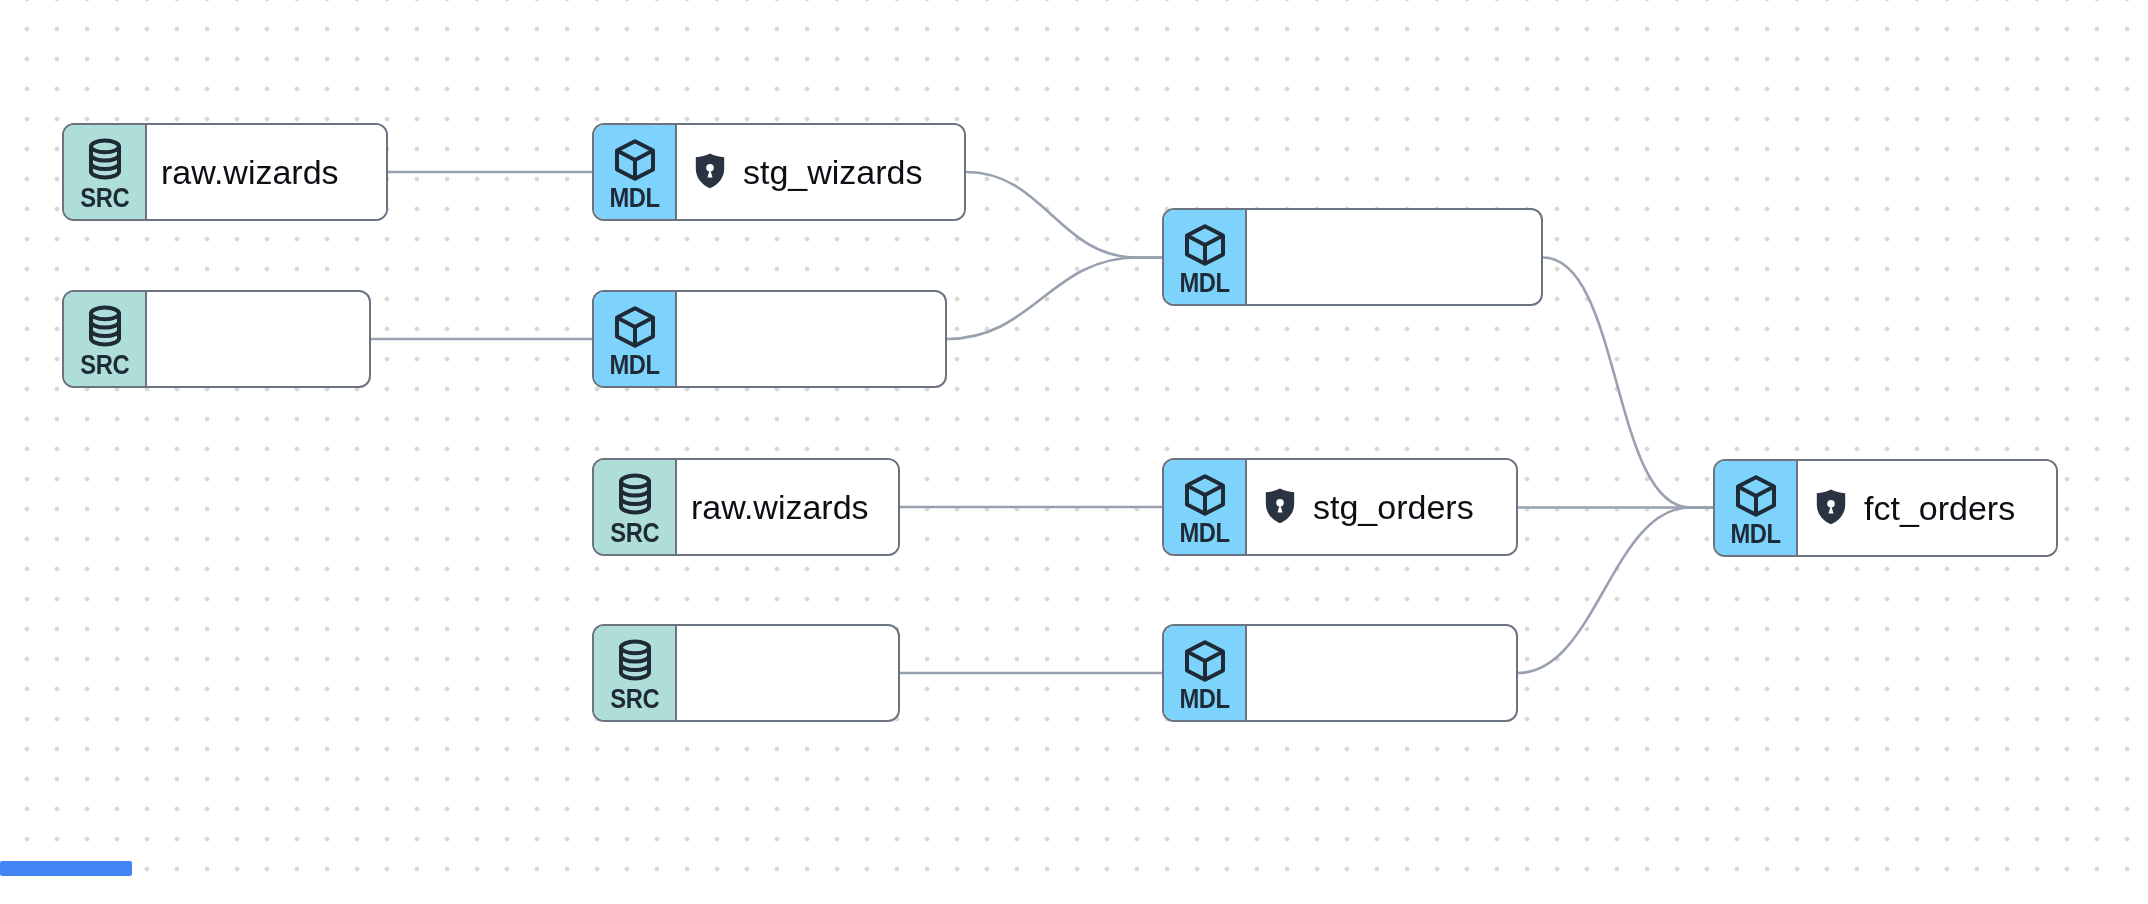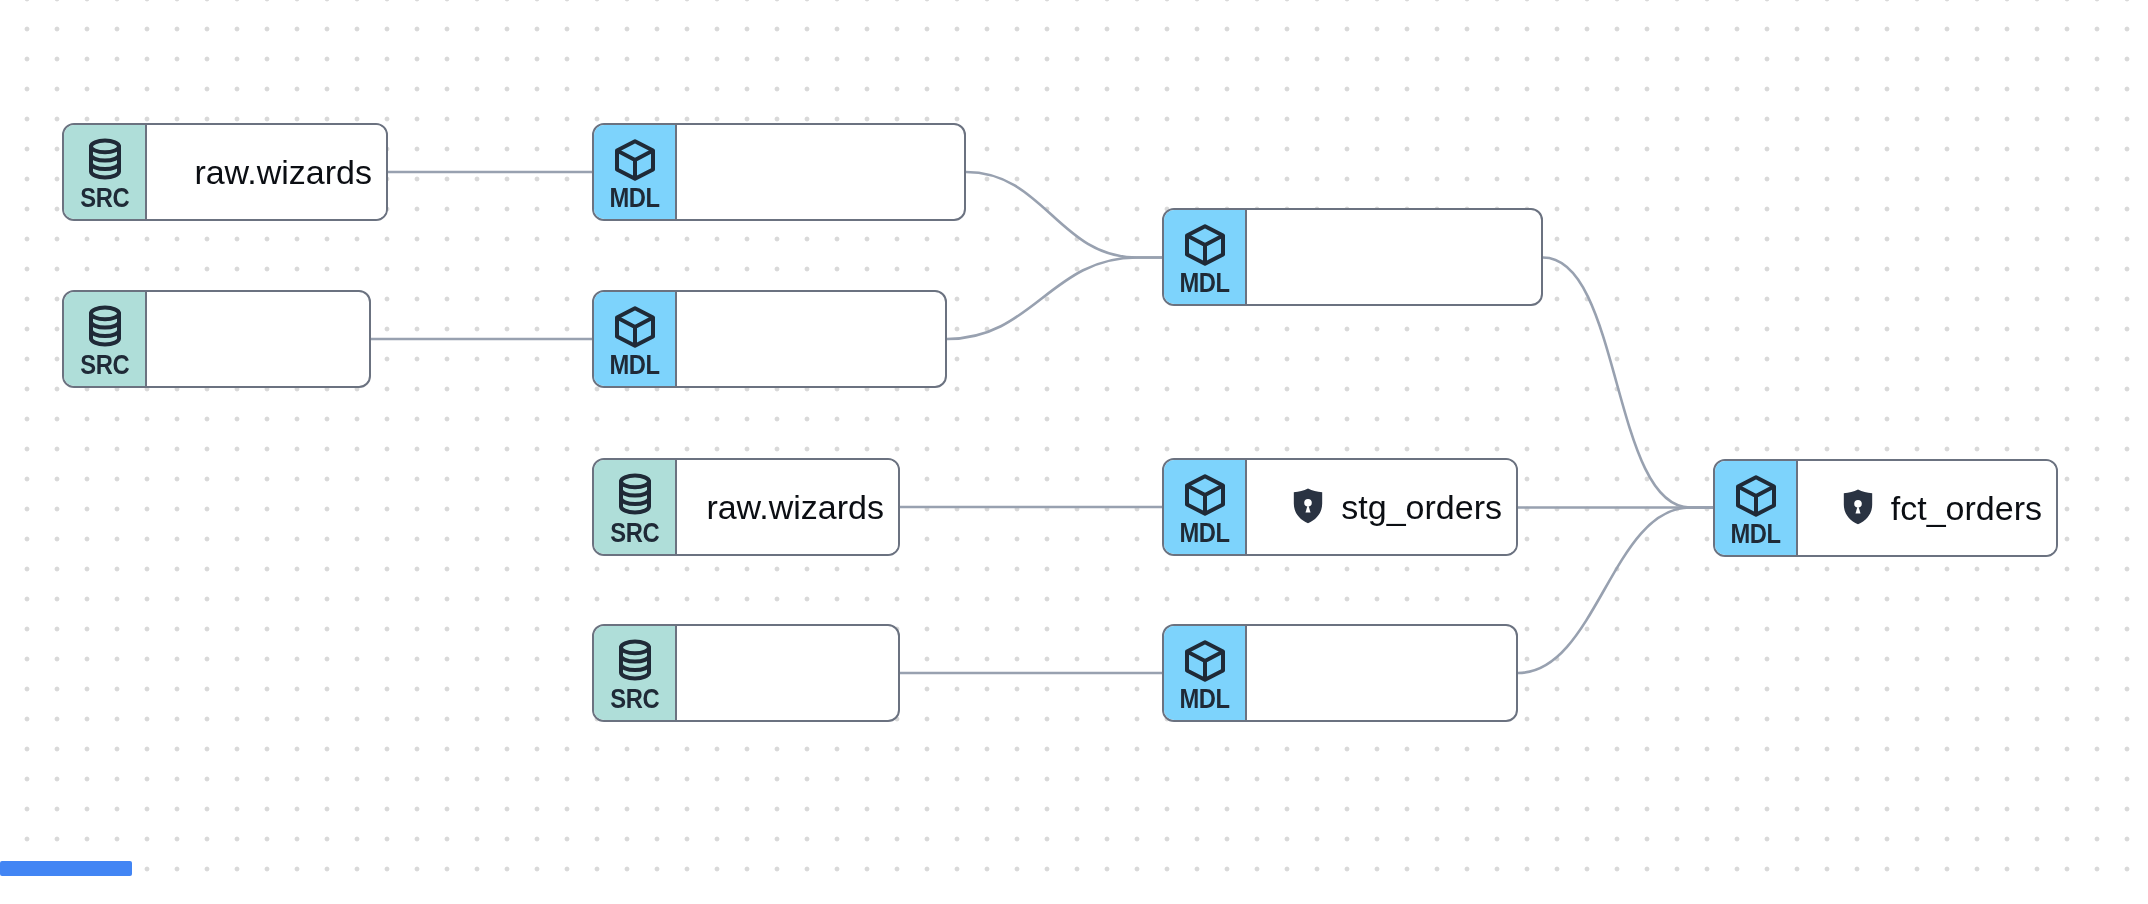--- a/index.html
+++ b/index.html
@@ -59,21 +59,21 @@
     font-weight: 700;
     color: #1f2a37;
     line-height: 1;
     letter-spacing: -0.5px;
     transform: scaleX(0.88);
   }
   .body {
     flex: 1;
     display: flex;
     align-items: center;
-    justify-content: flex-end;
+    justify-content: flex-start;
     gap: 14px;
     background: #ffffff;
     padding: 0 14px;
   }
   .shield { width: 38px; height: 41px; flex: 0 0 auto; }
   .node-label {
     font-size: 34px;
     font-weight: 500;
     color: #0b0e13;
     white-space: nowrap;
@@ -124,20 +124,28 @@
     <div class="badge">
       <span class="icon">
         <svg viewBox="0 0 24 24" fill="none" stroke-width="2" stroke-linejoin="round">
           <path d="M12 2.6 21 7.3 12 12 3 7.3Z"></path>
           <path d="M3 7.3v9.4l9 4.7 9-4.7V7.3"></path>
           <path d="M12 12v9.4"></path>
         </svg>
       </span>
       <span class="badge-label">MDL</span>
     </div>
+    <div class="body">
+      <svg class="shield" viewBox="0 0 24 26">
+        <path fill="#2a3342" d="M12 1c2.8 1.4 5.6 2.2 9 2.4v7.1c0 5.8-3.6 10.2-9 12.5-5.4-2.3-9-6.7-9-12.5V3.4C6.4 3.2 9.2 2.4 12 1z"></path>
+        <circle cx="12" cy="10" r="2.4" fill="#ffffff"></circle>
+        <path d="M12 10.8l-1.6 5.4h3.2z" fill="#ffffff"></path>
+      </svg>
+      <span class="node-label">stg_wizards</span>
+    </div>
   </div>
 
   <div class="node src" style="left:62px; top:290px; width:309px;">
     <div class="badge">
       <span class="icon">
         <svg viewBox="0 0 24 24" fill="none" stroke-width="2" stroke-linecap="round">
           <ellipse cx="12" cy="5.2" rx="7" ry="2.9"></ellipse>
           <path d="M5 5.2v12.6c0 1.6 3.1 2.9 7 2.9s7-1.3 7-2.9V5.2"></path>
           <path d="M19 9.4c0 1.6-3.1 2.9-7 2.9s-7-1.3-7-2.9"></path>
           <path d="M19 13.6c0 1.6-3.1 2.9-7 2.9s-7-1.3-7-2.9"></path>

